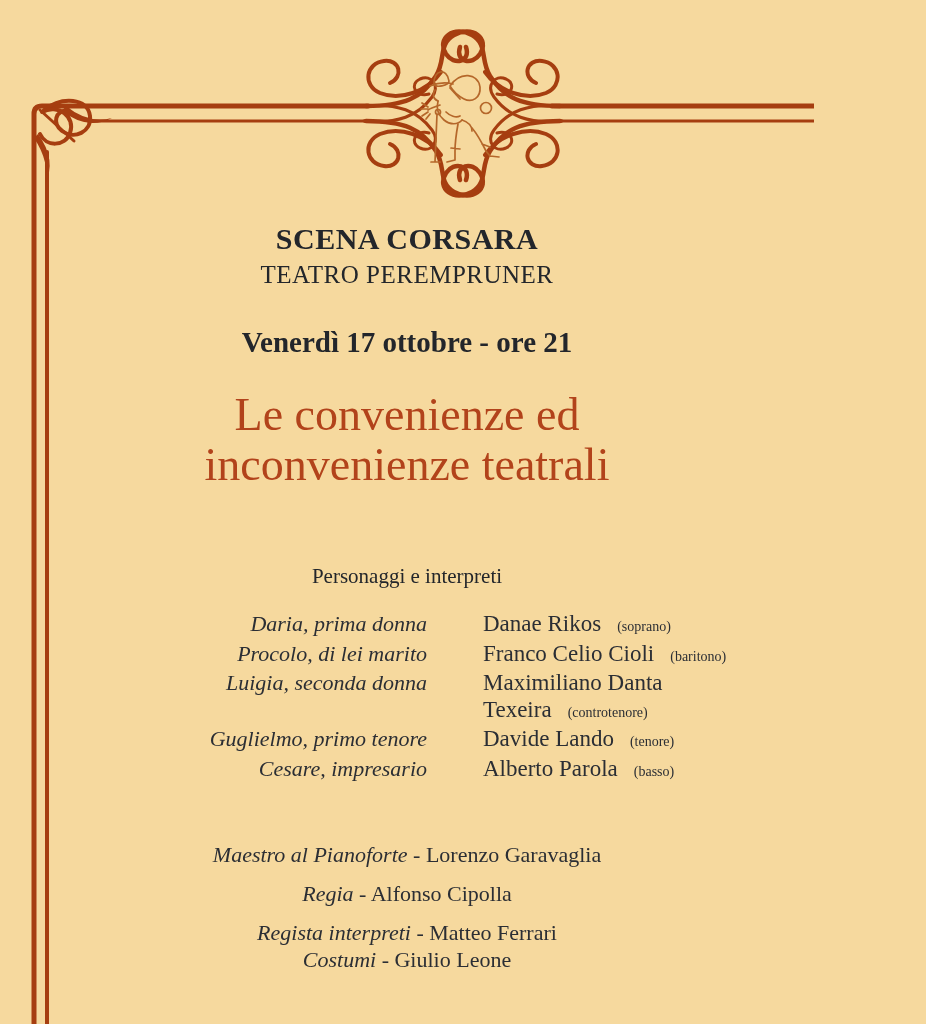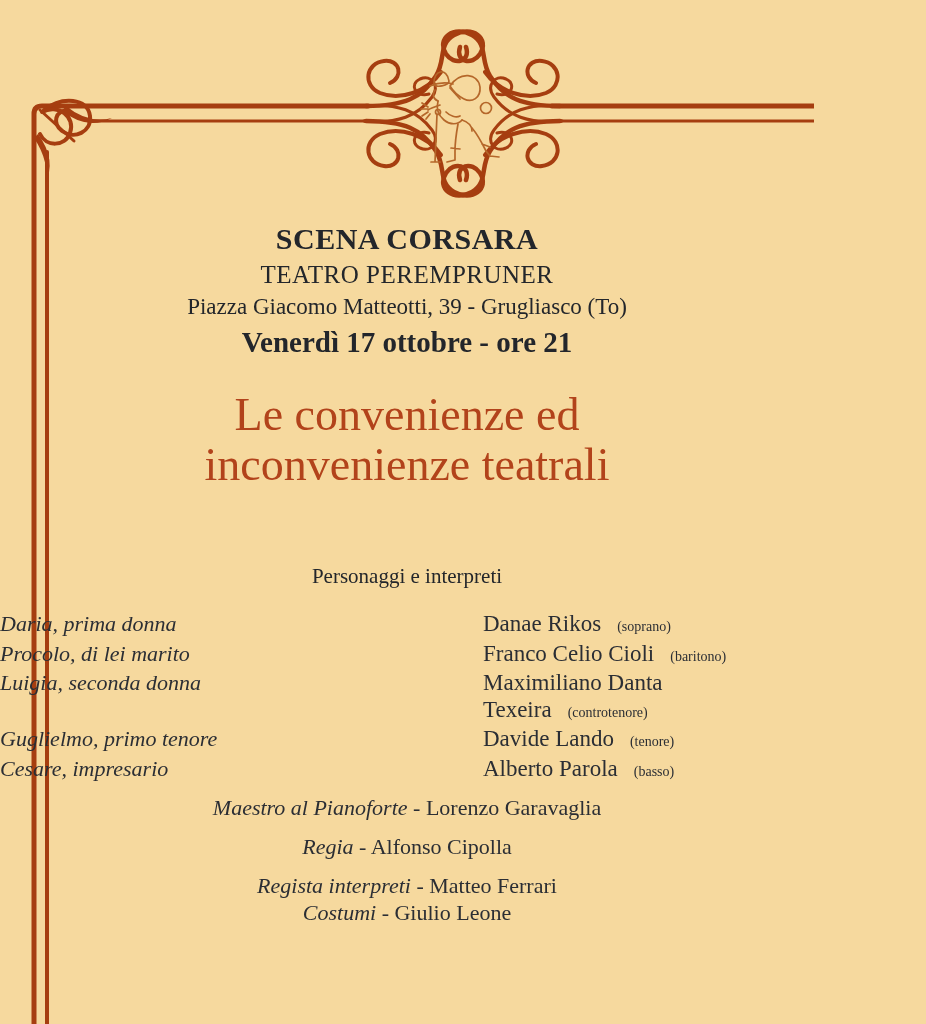--- a/index.html
+++ b/index.html
@@ -21,25 +21,25 @@
 
   .title    { top: 390px; font-size: 46px; line-height: 50px; font-weight: normal;
               color: #b2431b; margin: 0; }
   .subtitle { top: 499px; font-size: 31px; }
 
   .cast-heading { top: 564px; font-size: 21px; }
 
   .cast { position: absolute; top: 611px; left: 0; width: 100%; }
   .cast-row { display: grid; grid-template-columns: 427px 1fr; column-gap: 56px;
               line-height: 26.5px; align-items: baseline; }
-  .cast-role { text-align: left; font-style: italic; font-size: 22px; color: #2b2e34; }
+  .cast-role { text-align: right; font-style: italic; font-size: 22px; color: #2b2e34; }
   .cast-performer { text-align: left; font-size: 23px; color: #2b2e34; }
   .cast-voice { font-size: 14px; margin-left: 16px; }
 
-  .credits { position: absolute; top: 795px; left: 0; width: 100%; text-align: center; }
+  .credits { position: absolute; top: 842px; left: 0; width: 100%; text-align: center; }
   .credit-line { font-size: 22px; line-height: 25px; color: #2b2e34; }
   .credit-line .credit-role { font-style: italic; }
   .gap-lg { margin-bottom: 14px; }
   .gap-sm { margin-bottom: 2px; }
 </style>
 </head>
 <body>
 
 <div class="poster">
 
@@ -89,21 +89,20 @@
       <path d="M 26 50 C 30 54 36 56 40 54"></path>
       <path d="M 42 58 C 48 60 52 64 52 69"></path>
       <path d="M 38 62 C 36 73 35 81 35 89 L 35 98 M 35 98 L 27 100 M 31 86 L 40 87"></path>
       <path d="M 52 66 C 58 73 62 81 66 89 L 70 94 M 70 94 L 79 95 M 62 82 L 70 85"></path>
       <circle cx="66" cy="46" r="5.5"></circle>
     </g>
   </svg>
 
   <div class="center-text company">SCENA CORSARA</div>
   <div class="center-text theater">TEATRO PEREMPRUNER</div>
-  <div class="center-text address">Piazza Giacomo Matteotti, 39 - Grugliasco (To)</div>
   <div class="center-text datetime">Venerdì 17 ottobre - ore 21</div>
 
   <h1 class="center-text title">
     <span>Le convenienze ed</span><br>
     <span>inconvenienze teatrali</span>
   </h1>
 
   <div class="center-text cast-heading">Personaggi e interpreti</div>
 
   <div class="cast">

